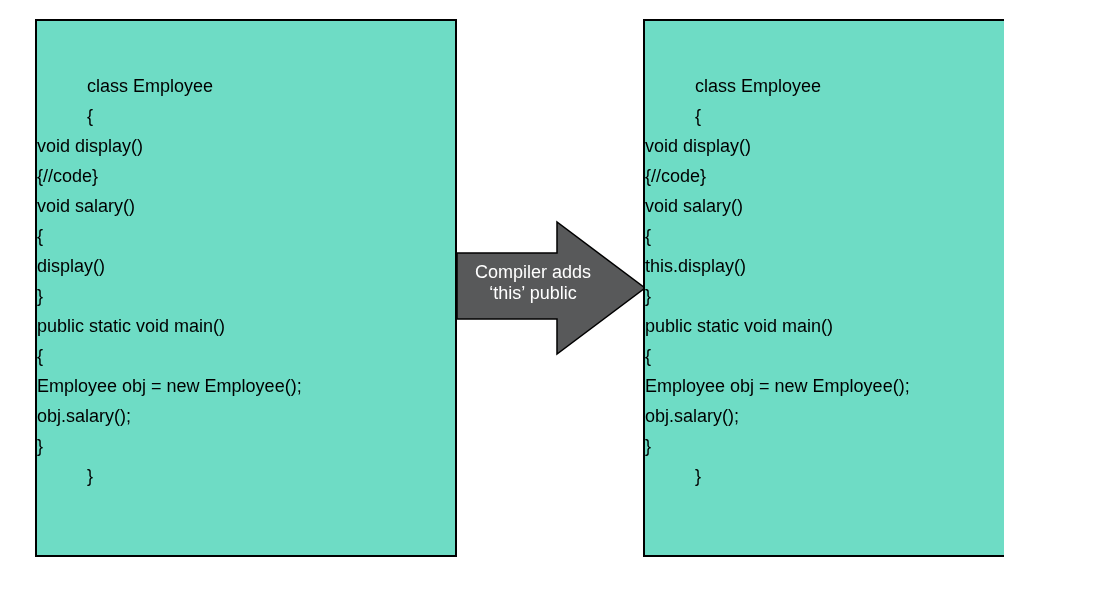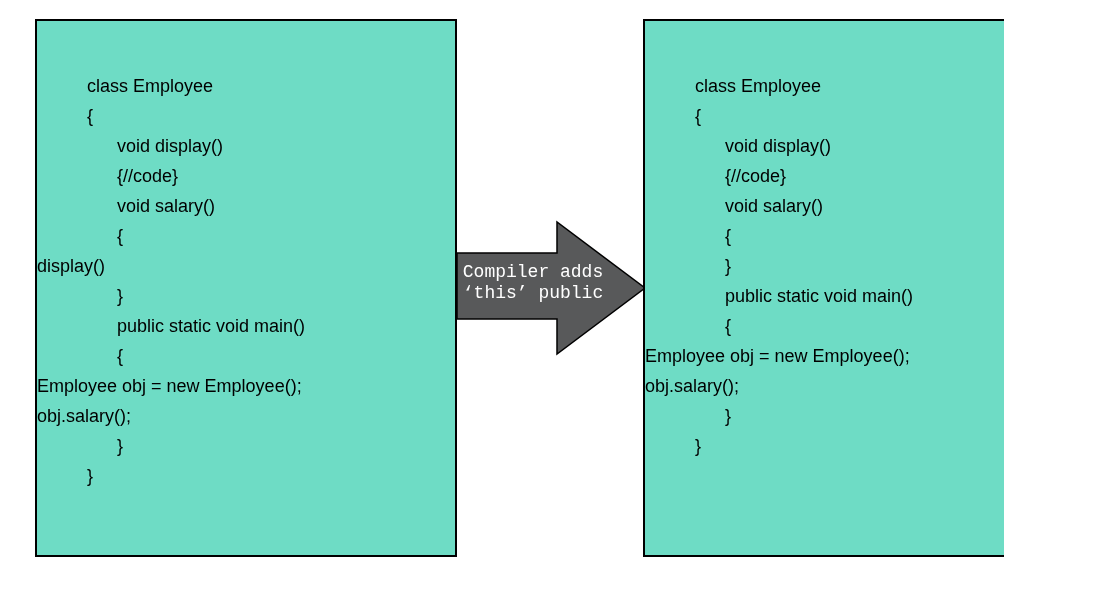--- a/index.html
+++ b/index.html
@@ -26,39 +26,38 @@
   }
   .code-box.left  { left: 35px;  width: 422px; }
   .code-box.right { left: 643px; width: 425px; }
   .code-line {
     font-size: 18px;
     line-height: 30px;
     color: #000000;
     white-space: pre;
   }
   .ind0 { margin-left: 50px; }
-  .ind1 { margin-left: 80px; }
+  .ind1 { }
   .ind2 { }
   .arrow-svg {
     position: absolute;
     left: 455px;
     top: 220px;
     width: 194px;
     height: 140px;
   }
   .arrow-label {
     position: absolute;
     left: 458px;
     top: 262px;
     width: 150px;
     text-align: center;
     font-size: 18px;
     line-height: 21px;
     color: #ffffff;
-    font-family: Liberation Mono, monospace;
   }
   .watermark {
     position: absolute;
     top: 566px;
     right: 37px;
     font-size: 30px;
     color: #000000;
   }
 </style>
 </head>
@@ -91,20 +90,21 @@
     <div>‘this’ public</div>
   </div>
 
   <div class="code-box right">
     <div class="code-line ind0">class Employee</div>
     <div class="code-line ind0">{</div>
     <div class="code-line ind1">void display()</div>
     <div class="code-line ind1">{//code}</div>
     <div class="code-line ind1">void salary()</div>
     <div class="code-line ind1">{</div>
+    <div class="code-line ind2">this.display()</div>
     <div class="code-line ind1">}</div>
     <div class="code-line ind1">public static void main()</div>
     <div class="code-line ind1">{</div>
     <div class="code-line ind2">Employee obj = new Employee();</div>
     <div class="code-line ind2">obj.salary();</div>
     <div class="code-line ind1">}</div>
     <div class="code-line ind0">}</div>
   </div>
 
 

